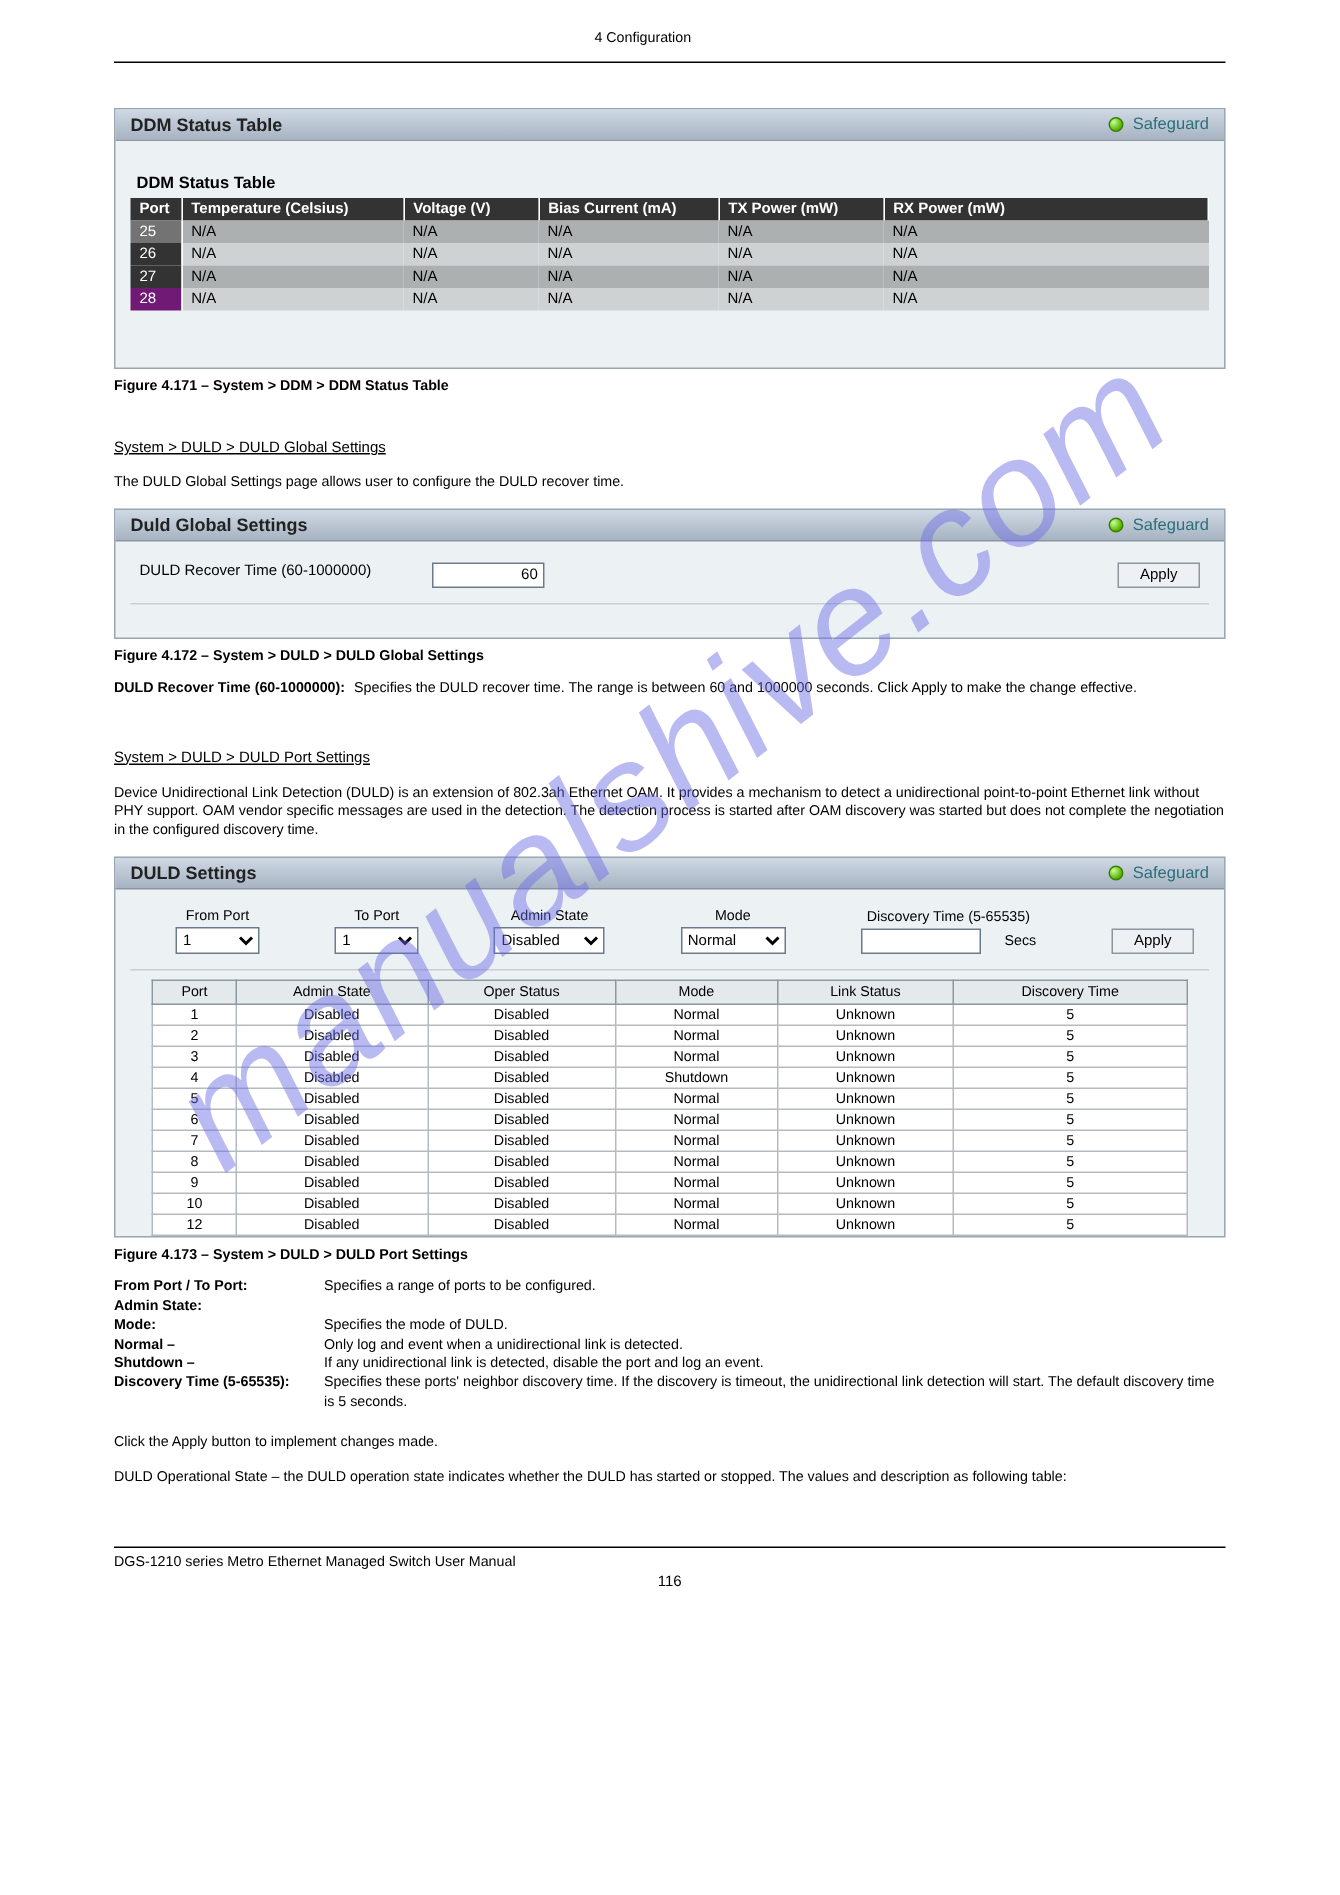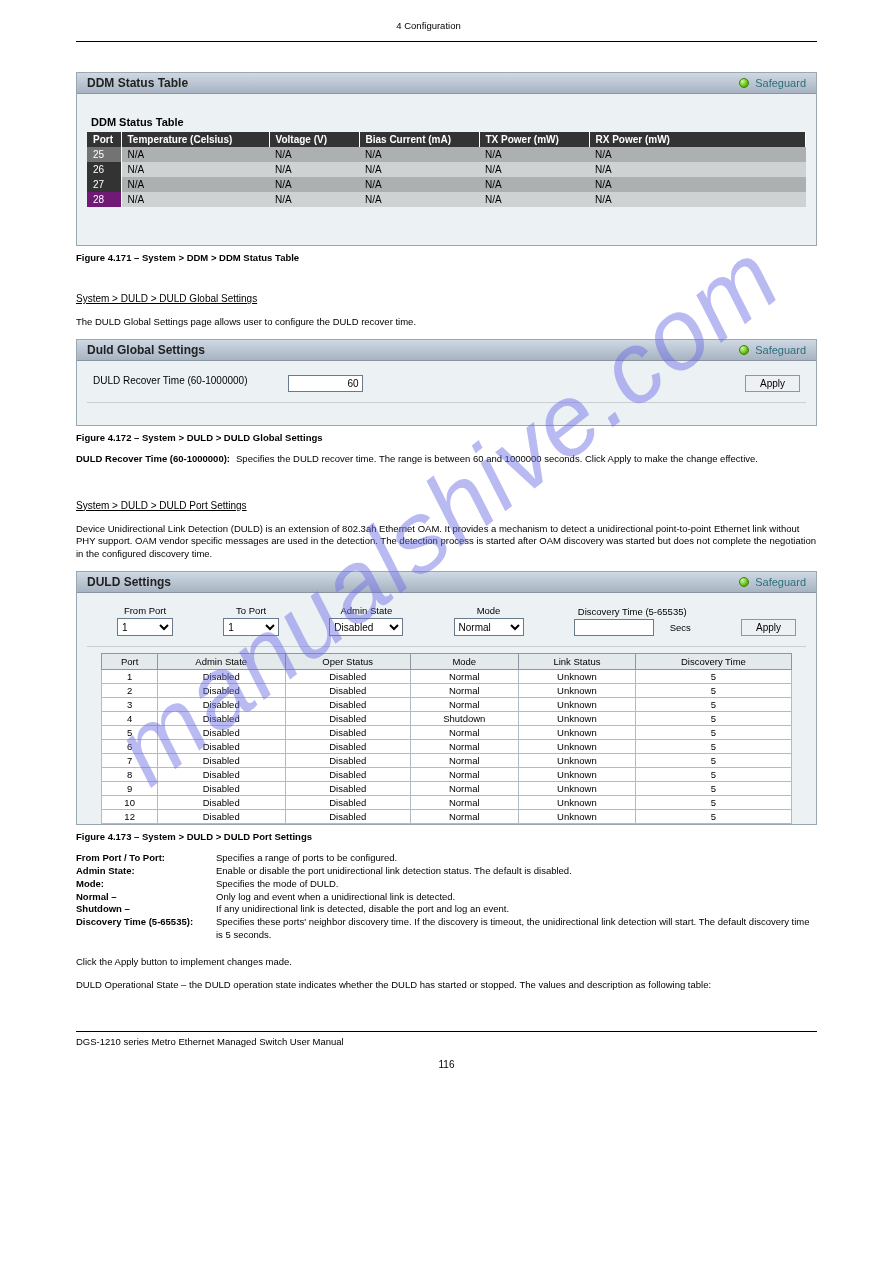--- a/index.html
+++ b/index.html
@@ -1,19 +1,19 @@
 <!DOCTYPE html>
 <html><head>
 <meta charset="utf-8">
 <style>
   * { box-sizing: border-box; margin: 0; padding: 0; }
   body { font-family: Arial, Helvetica, sans-serif; font-size: 10px; background: #fff; width: 893px; margin: 0 auto; padding: 20px 40px 40px; color: #000; position: relative; }
   .page-rule { border: none; border-top: 1.5px solid #000; margin: 10px 36px 30px 36px; }
   .page-rule-bottom { border: none; border-top: 1.5px solid #000; margin: 40px 36px 20px 36px; }
-  .page-num { text-align: center; font-size: 10px; margin-top: 10px; }
+  .page-num { text-align: center; font-size: 10px; }
   .page-header-right { text-align: center; font-size: 9.5px; margin: 0 36px 0 0; color: #000; }
   .section-underline { text-decoration: underline; display: inline-block; margin: 20px 0 8px 36px; font-size: 10px; }
   .section-text { margin: 4px 36px 10px 36px; font-size: 9.5px; line-height: 1.35; }
   .fig-caption { margin: 4px 36px 10px 36px; font-size: 9.5px; font-weight: bold; }
   .fig { margin: 0 36px 6px 36px; }
   .panel { border: 1px solid #9aa7b0; background: #ecf1f4; }
   .panel-titlebar { display:flex; align-items:center; justify-content:space-between; background: linear-gradient(#cfd9e4,#a7b3c2); padding: 3px 10px; font-size: 12px; font-weight: bold; color: #222; border-bottom: 1px solid #8a95a1; }
   .safeguard { display:flex; align-items:center; gap:6px; font-size:11px; font-weight:normal; color:#2b6f7b; }
   .safeguard-dot { width:10px; height:10px; border-radius:50%; background: radial-gradient(circle at 30% 30%, #c8ff9b, #57b300 70%); border:1px solid #3a8000; }
   .panel-body { padding: 8px 10px; font-size: 10px; }
@@ -303,21 +303,20 @@
 </div>
 <div class="fig-caption">Figure 4.173 – System &gt; DULD &gt; DULD Port Settings</div>
 
 <div class="field-table" id="duld-fields">
     <div class="row">
       <div class="fname">From Port / To Port:</div>
       <div class="fdesc">Specifies a range of ports to be configured.</div>
     </div>
     <div class="row">
       <div class="fname">Admin State:</div>
-      <div class="fdesc">Enable or disable the port unidirectional link detection status. The default is disabled.</div>
     </div>
     <div class="row">
       <div class="fname">Mode:</div>
       <div class="fdesc">Specifies the mode of DULD.</div>
     </div>
     <div class="row">
       <div class="fname">Normal –</div>
       <div class="fdesc">Only log and event when a unidirectional link is detected.</div>
     </div>
     <div class="row">

